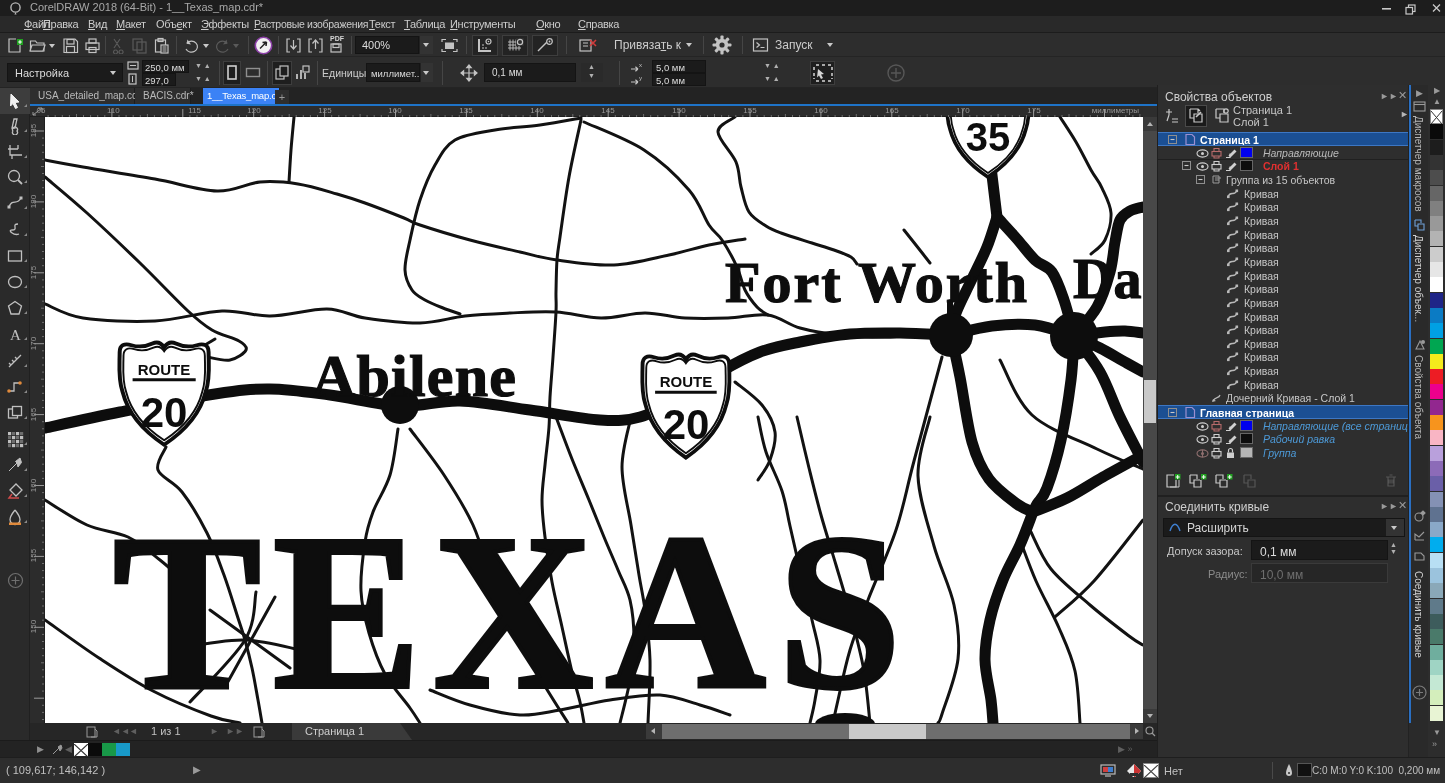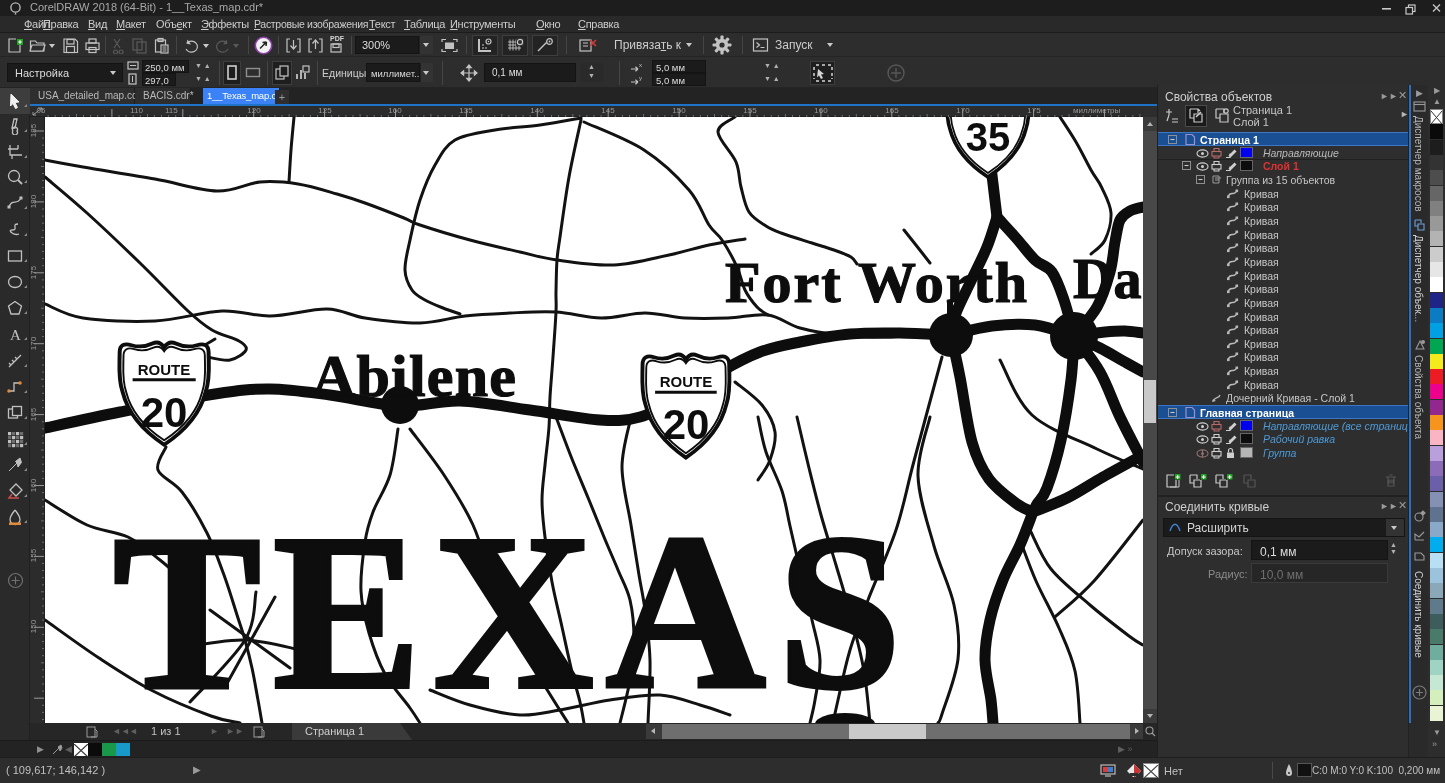--- a/index.html
+++ b/index.html
@@ -137,21 +137,21 @@
 <svg class="ico" style="left:307px;top:4px" width="17" height="17" viewBox="0 0 17 17">
         <path d="M5 2 h-3 v13 h3 M12 2 h3 v13 h-3" stroke="#c3c3c3" fill="none" stroke-width="1.2"></path>
         <path d="M8.5 12 v-8 M5.5 6.5 l3 -3.5 3 3.5" stroke="#c3c3c3" fill="none" stroke-width="1.2"></path>
       </svg>
 <div class="txt" style="left:330px;top:2px;font-size:7px;font-weight:bold;color:#d5d5d5">PDF</div>
 <svg class="ico" style="left:330px;top:10px" width="13" height="11" viewBox="0 0 13 11">
         <rect x="1" y="1" width="10" height="8" stroke="#c3c3c3" fill="none" stroke-width="1.2"></rect>
         <rect x="3" y="1" width="6" height="3.5" stroke="#c3c3c3" fill="none" stroke-width="1.2"></rect>
       </svg>
 <div class="sep" style="left:351px;top:3px;height:18px"></div>
-<div class="field" style="left:355px;top:3px;width:64px;height:18px;padding:2px 0 0 6px">300%</div>
+<div class="field" style="left:355px;top:3px;width:64px;height:18px;padding:2px 0 0 6px">400%</div>
 <div class="caretbox" style="left:419px;top:3px;width:14px;height:18px"></div>
       <div class="carett" style="left:423px;top:10px"></div>
 <svg class="ico" style="left:440px;top:4px" width="19" height="17" viewBox="0 0 19 17">
         <path d="M2 5 v-2.5 h4 M13 2.5 h4 v2.5 M17 12 v2.5 h-4 M6 14.5 h-4 v-2.5" stroke="#c3c3c3" fill="none" stroke-width="1.2"></path>
         <rect x="5" y="5.5" width="9" height="6.5" fill="#c3c3c3"></rect>
       </svg>
 <div class="sep" style="left:466px;top:3px;height:18px"></div>
 <div class="abs" style="left:472px;top:2px;width:26px;height:21px;background:#232323;border:1px solid #3e3e3e"></div>
 <svg class="ico" style="left:476px;top:4px" width="19" height="17" viewBox="0 0 19 17">
         <path d="M3 2 v12 h12" stroke="#c3c3c3" stroke-width="2" fill="none"></path>
@@ -430,35 +430,35 @@
         <line x1="1045.3" y1="9" x2="1045.3" y2="11" stroke="#6f6f6f" stroke-width="1"></line>
         <line x1="1052.4" y1="9" x2="1052.4" y2="11" stroke="#6f6f6f" stroke-width="1"></line>
         <line x1="1059.5" y1="3" x2="1059.5" y2="11" stroke="#9a9a9a" stroke-width="1"></line>
         <line x1="1066.6" y1="9" x2="1066.6" y2="11" stroke="#6f6f6f" stroke-width="1"></line>
         <line x1="1073.7" y1="9" x2="1073.7" y2="11" stroke="#6f6f6f" stroke-width="1"></line>
         <line x1="1080.8" y1="9" x2="1080.8" y2="11" stroke="#6f6f6f" stroke-width="1"></line>
         <line x1="1087.9" y1="9" x2="1087.9" y2="11" stroke="#6f6f6f" stroke-width="1"></line>
         <line x1="1094.9" y1="8" x2="1094.9" y2="11" stroke="#6f6f6f" stroke-width="1"></line>
       </svg>
       <div class="rnum" style="left:-22px;top:0px;width:36px;text-align:center">05</div>
-      <div class="rnum" style="left:62px;top:0px;width:36px;text-align:right">110</div>
-      <div class="rnum" style="left:120px;top:0px;width:36px;text-align:left">115</div>
+      <div class="rnum" style="left:62px;top:0px;width:36px;text-align:left">110</div>
+      <div class="rnum" style="left:120px;top:0px;width:36px;text-align:right">115</div>
       <div class="rnum" style="left:191px;top:0px;width:36px;text-align:center">120</div>
       <div class="rnum" style="left:262px;top:0px;width:36px;text-align:center">125</div>
       <div class="rnum" style="left:332px;top:0px;width:36px;text-align:center">160</div>
       <div class="rnum" style="left:403px;top:0px;width:36px;text-align:center">135</div>
       <div class="rnum" style="left:474px;top:0px;width:36px;text-align:center">140</div>
       <div class="rnum" style="left:545px;top:0px;width:36px;text-align:center">145</div>
       <div class="rnum" style="left:616px;top:0px;width:36px;text-align:center">150</div>
       <div class="rnum" style="left:687px;top:0px;width:36px;text-align:center">155</div>
       <div class="rnum" style="left:758px;top:0px;width:36px;text-align:center">160</div>
       <div class="rnum" style="left:829px;top:0px;width:36px;text-align:center">165</div>
       <div class="rnum" style="left:900px;top:0px;width:36px;text-align:center">170</div>
       <div class="rnum" style="left:971px;top:0px;width:36px;text-align:center">175</div>
-      <div class="rnum" style="left:1028px;top:0px;width:66px;text-align:left">миллиметры</div>
+      <div class="rnum" style="left:1028px;top:0px;width:66px;text-align:right">миллиметры</div>
     </div>
 <div id="rulercorner" class="abs">
       <svg class="ico" style="left:2px;top:1px" width="11" height="9" viewBox="0 0 11 9">
         <path d="M1 8 L10 1 M10 1 h-4 M10 1 v4 M1 8 h3 M1 8 v-3" stroke="#9a9a9a" fill="none" stroke-width="1"></path>
       </svg>
     </div>
 <div id="vruler" class="abs">
 <svg class="ico" style="left:0;top:0" width="15" height="606" viewBox="0 0 15 606">
         <line x1="4" y1="14.0" x2="14" y2="14.0" stroke="#9a9a9a" stroke-width="1"></line>
         <line x1="12" y1="21.1" x2="14" y2="21.1" stroke="#6f6f6f" stroke-width="1"></line>

